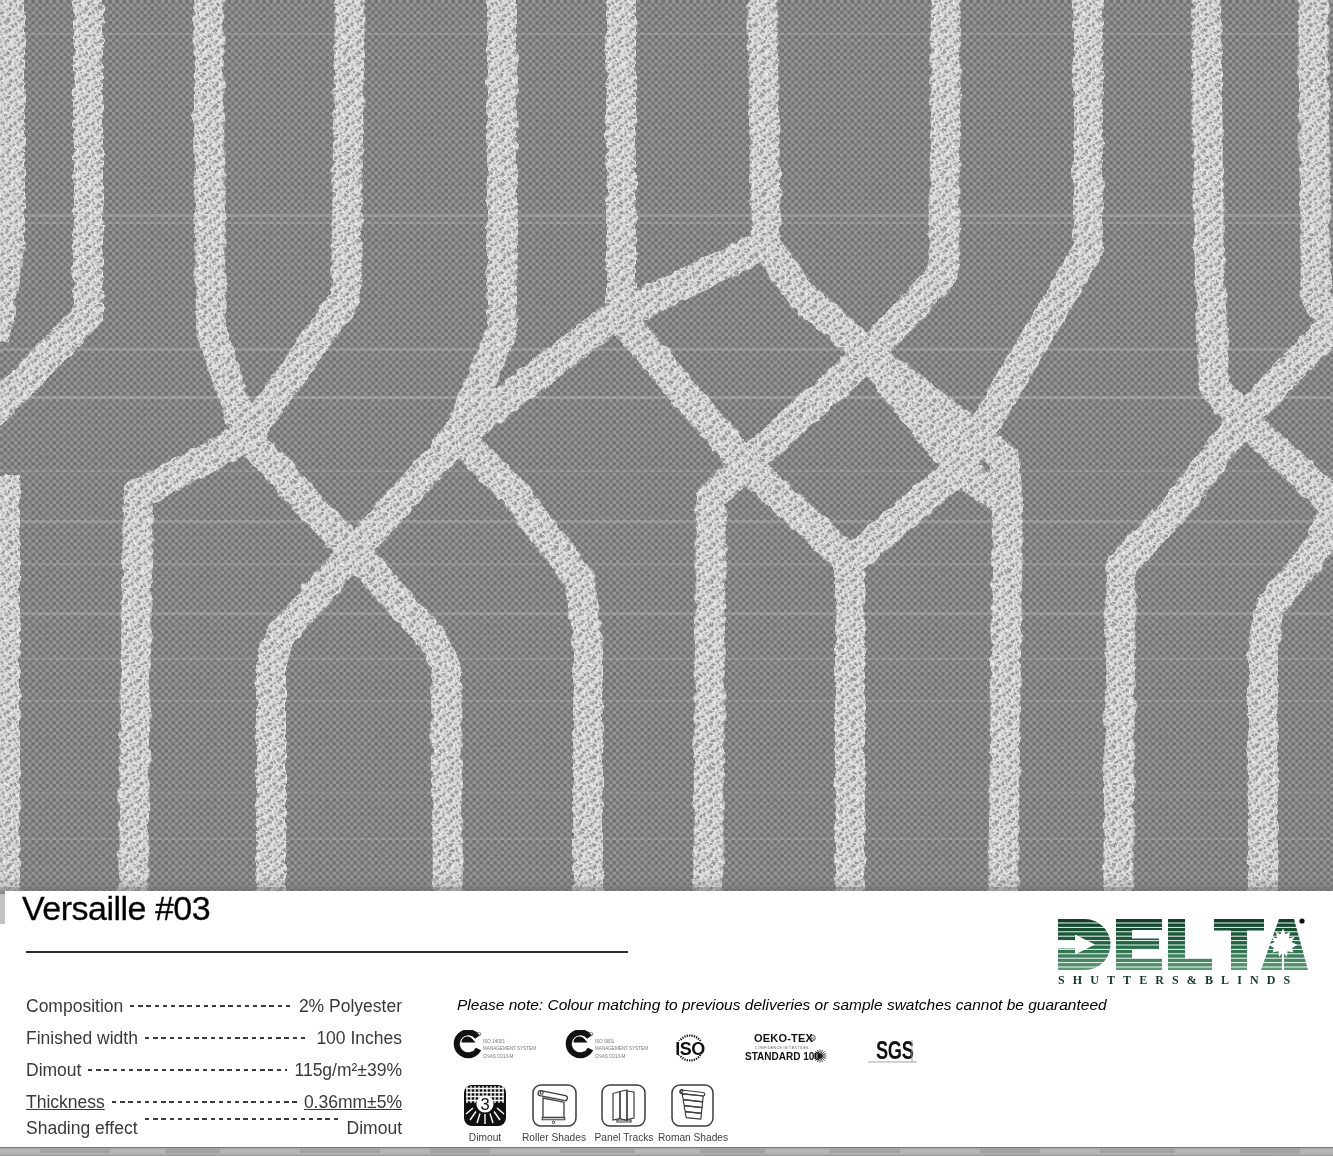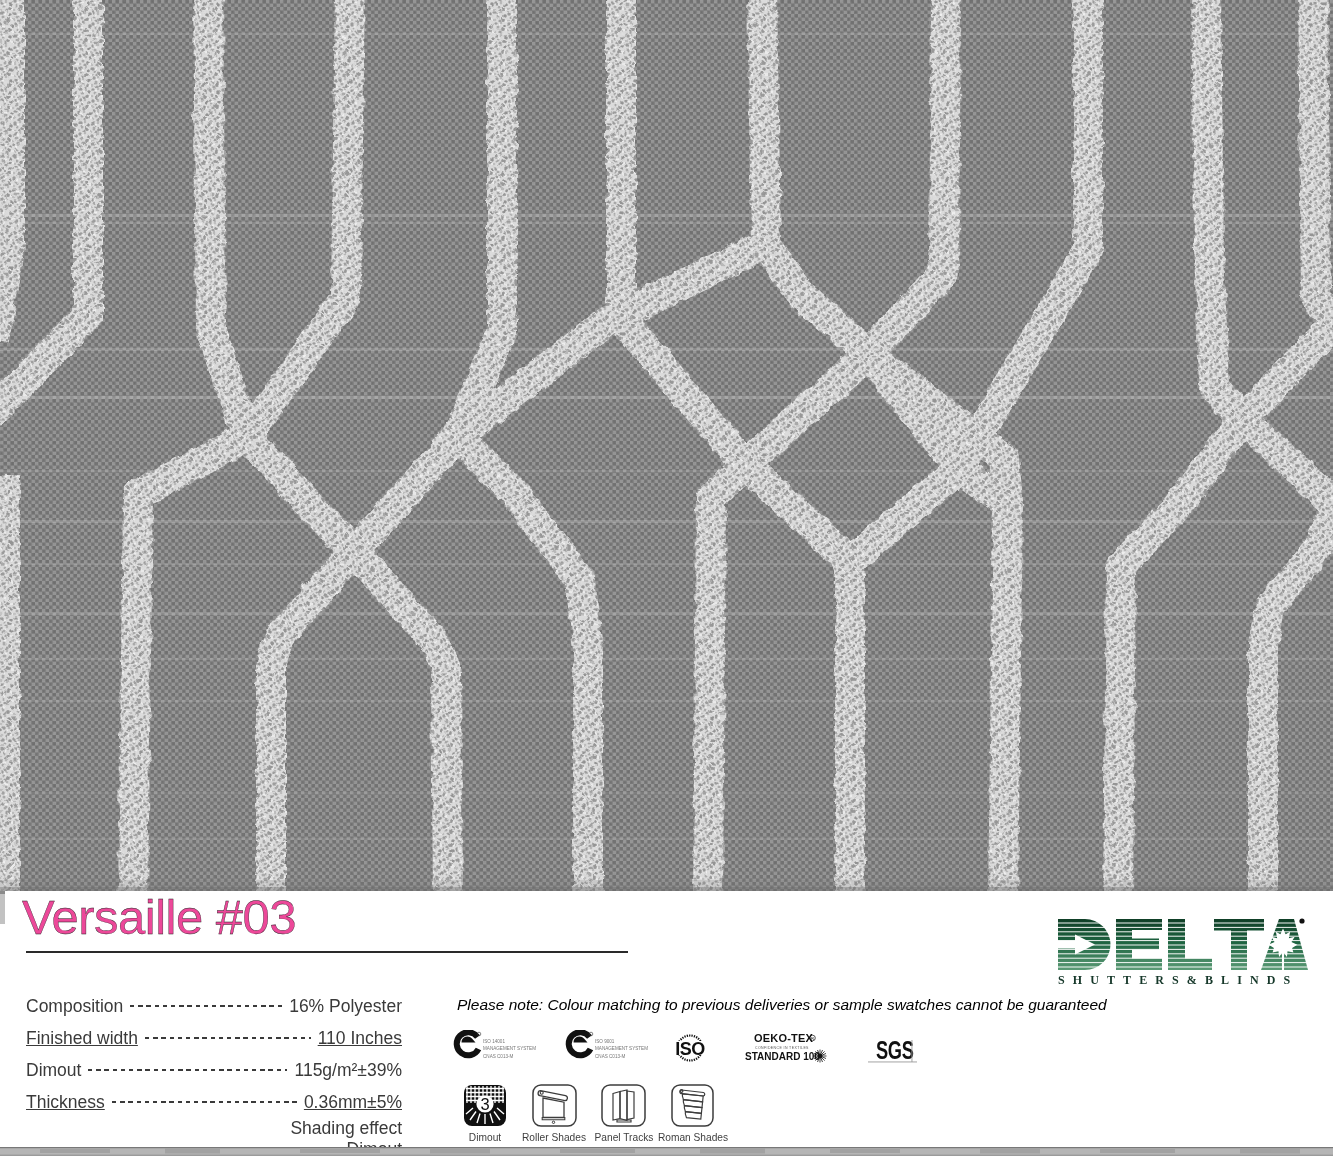--- a/index.html
+++ b/index.html
@@ -101,51 +101,51 @@
     <rect x="0" y="838" width="1333" height="2" opacity="0.12"></rect>
       </g>
   <rect x="0" y="0" width="1333" height="891" filter="url(#grain)" opacity="0.10"></rect>
 
   <rect x="0" y="880" width="1333" height="7" fill="#7a7a7a" opacity="0.18"></rect>
   <rect x="0" y="887" width="1333" height="4" fill="#6d6d6d" opacity="0.5"></rect>
 </svg>
 
 <div class="abs" style="left:0;top:891px;width:5px;height:30px;background:#c2c2c2;border-top:3px solid #8a8a8a;"></div>
 
-<div class="abs" style="left:22px;top:889px;font-size:49px;letter-spacing:-0.5px;color:#ec4899;-webkit-text-stroke:0.35px #1b1b1b;">Versaille&nbsp;#03</div>
+<div class="abs" style="left:22px;top:889px;font-size:34px;letter-spacing:-0.5px;color:#000000;-webkit-text-stroke:0.35px #1b1b1b;">Versaille&nbsp;#03</div>
 
 <div class="abs" style="left:26px;top:951px;width:602px;height:2px;background:#2a2a2a;"></div>
 
 <div class="abs" style="left:26px;top:990px;width:376px;font-size:17.5px;color:#3a3a3a;">
 
   <div style="display:flex;align-items:center;height:32px;">
     <span>Composition</span>
     <span style="flex:1;height:2px;margin:0 7px;background:repeating-linear-gradient(90deg,#3a3a3a 0 4.4px,transparent 4.4px 8.2px);"></span>
-    <span>16% Polyester</span>
-  </div>
-
-  <div style="display:flex;align-items:center;height:32px;text-decoration:underline;">
+    <span>2% Polyester</span>
+  </div>
+
+  <div style="display:flex;align-items:center;height:32px;">
     <span>Finished width</span>
     <span style="flex:1;height:2px;margin:0 7px;background:repeating-linear-gradient(90deg,#3a3a3a 0 4.4px,transparent 4.4px 8.2px);"></span>
-    <span>110 Inches</span>
+    <span>100 Inches</span>
   </div>
 
   <div style="display:flex;align-items:center;height:32px;">
     <span>Dimout</span>
     <span style="flex:1;height:2px;margin:0 7px;background:repeating-linear-gradient(90deg,#3a3a3a 0 4.4px,transparent 4.4px 8.2px);"></span>
     <span>115g/m²±39%</span>
   </div>
 
   <div style="display:flex;align-items:center;height:32px;text-decoration:underline;">
     <span>Thickness</span>
     <span style="flex:1;height:2px;margin:0 7px;background:repeating-linear-gradient(90deg,#3a3a3a 0 4.4px,transparent 4.4px 8.2px);"></span>
     <span>0.36mm±5%</span>
   </div>
 
-  <div style="display:flex;align-items:flex-end;height:32px;flex-direction:column;">
+  <div style="display:flex;align-items:flex-start;height:32px;">
     <span>Shading effect</span>
     <span style="flex:1;height:2px;margin:0 7px;background:repeating-linear-gradient(90deg,#3a3a3a 0 4.4px,transparent 4.4px 8.2px);"></span>
     <span>Dimout</span>
   </div>
 </div>
 
 <div class="abs" style="left:457px;top:996px;font-size:15.5px;font-style:italic;color:#000000;">Please note: Colour matching to previous deliveries or sample swatches cannot be guaranteed</div>
 
 <svg class="abs" style="left:452px;top:1030px" width="470" height="36" viewBox="0 0 470 36">
 

